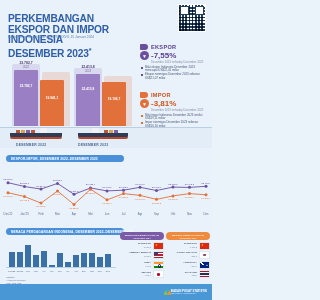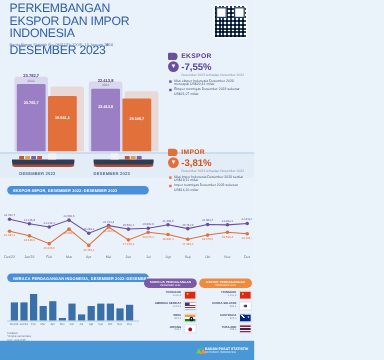--- a/index.html
+++ b/index.html
@@ -7,22 +7,22 @@
     width:212px;height:300px;overflow:hidden;
     background:#eaf2fa;
     font-family:"Liberation Sans","DejaVu Sans",sans-serif;
     color:#2b3a67;
     position:relative;
   }
   .page{position:absolute;inset:0;background:#e9f1fa;}
 
   
   .header{position:absolute;left:0;top:0;width:212px;height:40px;}
-  .title{position:absolute;left:8px;top:3px;width:150px;
-    font-size:10.2px;line-height:10.6px;font-weight:normal;color:#2f5fa8;
+  .title{position:absolute;left:8px;top:14px;width:150px;
+    font-size:10.2px;line-height:10.6px;font-weight:bold;color:#2f5fa8;
     letter-spacing:-.2px;text-transform:uppercase;}
   .title .ast{font-size:7px;vertical-align:super;}
   .subtitle{position:absolute;left:8px;top:35px;width:140px;
     font-size:3.3px;line-height:4px;color:#5a7fb5;}
   .qr{position:absolute;right:6px;top:4px;width:26px;height:26px;
     background:
       repeating-linear-gradient(90deg,#24405f 0 1.6px,#ffffff 1.6px 3.2px),
       repeating-linear-gradient(0deg,#24405f 0 1.6px,#ffffff 1.6px 3.2px);
     background-blend-mode:multiply;border:1px solid #fff;}
   .qr::before,.qr::after{content:"";position:absolute;width:7px;height:7px;
@@ -55,21 +55,21 @@
   .hullred{position:absolute;bottom:0;left:0;height:2.4px;width:100%;
     background:#b8472d;border-radius:0 0 4px 4px;}
   .cabin{position:absolute;bottom:6px;width:7px;height:5px;background:#f2f2f2;border-radius:1px;}
   .crate{position:absolute;bottom:6px;height:3px;width:4px;}
   .monthlbl{position:absolute;bottom:1px;font-size:3.4px;font-weight:bold;
     color:#4f6a8f;letter-spacing:.2px;}
 
   
   .statcard{position:absolute;left:140px;width:68px;}
   .stat-exp{top:44px;}
-  .stat-imp{top:92px;margin-top:32px;}
+  .stat-imp{top:92px;}
   .stat-head{display:flex;align-items:center;gap:3px;margin-bottom:1px;}
   .tag{width:8px;height:6px;border-radius:1px 3px 3px 1px;}
   .tag.p{background:#6b4f9e;}
   .tag.o{background:#e2703a;}
   .stat-name{font-size:5.6px;font-weight:bold;letter-spacing:.3px;}
   .stat-name.p{color:#5b3f91;}
   .stat-name.o{color:#d4531c;}
   .stat-row{display:flex;align-items:center;gap:2px;}
   .circle{width:9px;height:9px;border-radius:50%;display:flex;
     align-items:center;justify-content:center;color:#fff;font-size:5px;}

